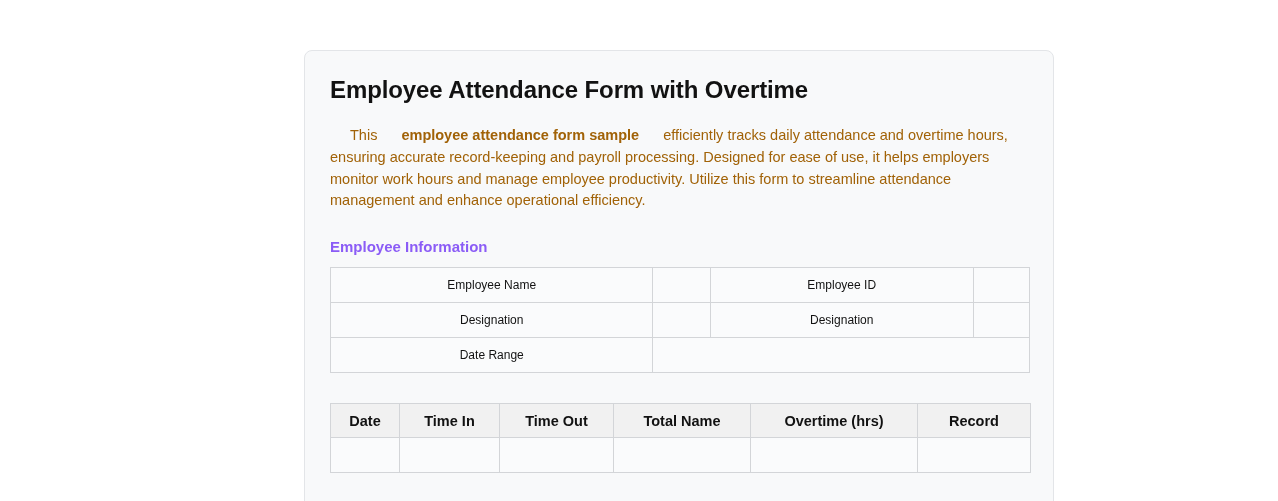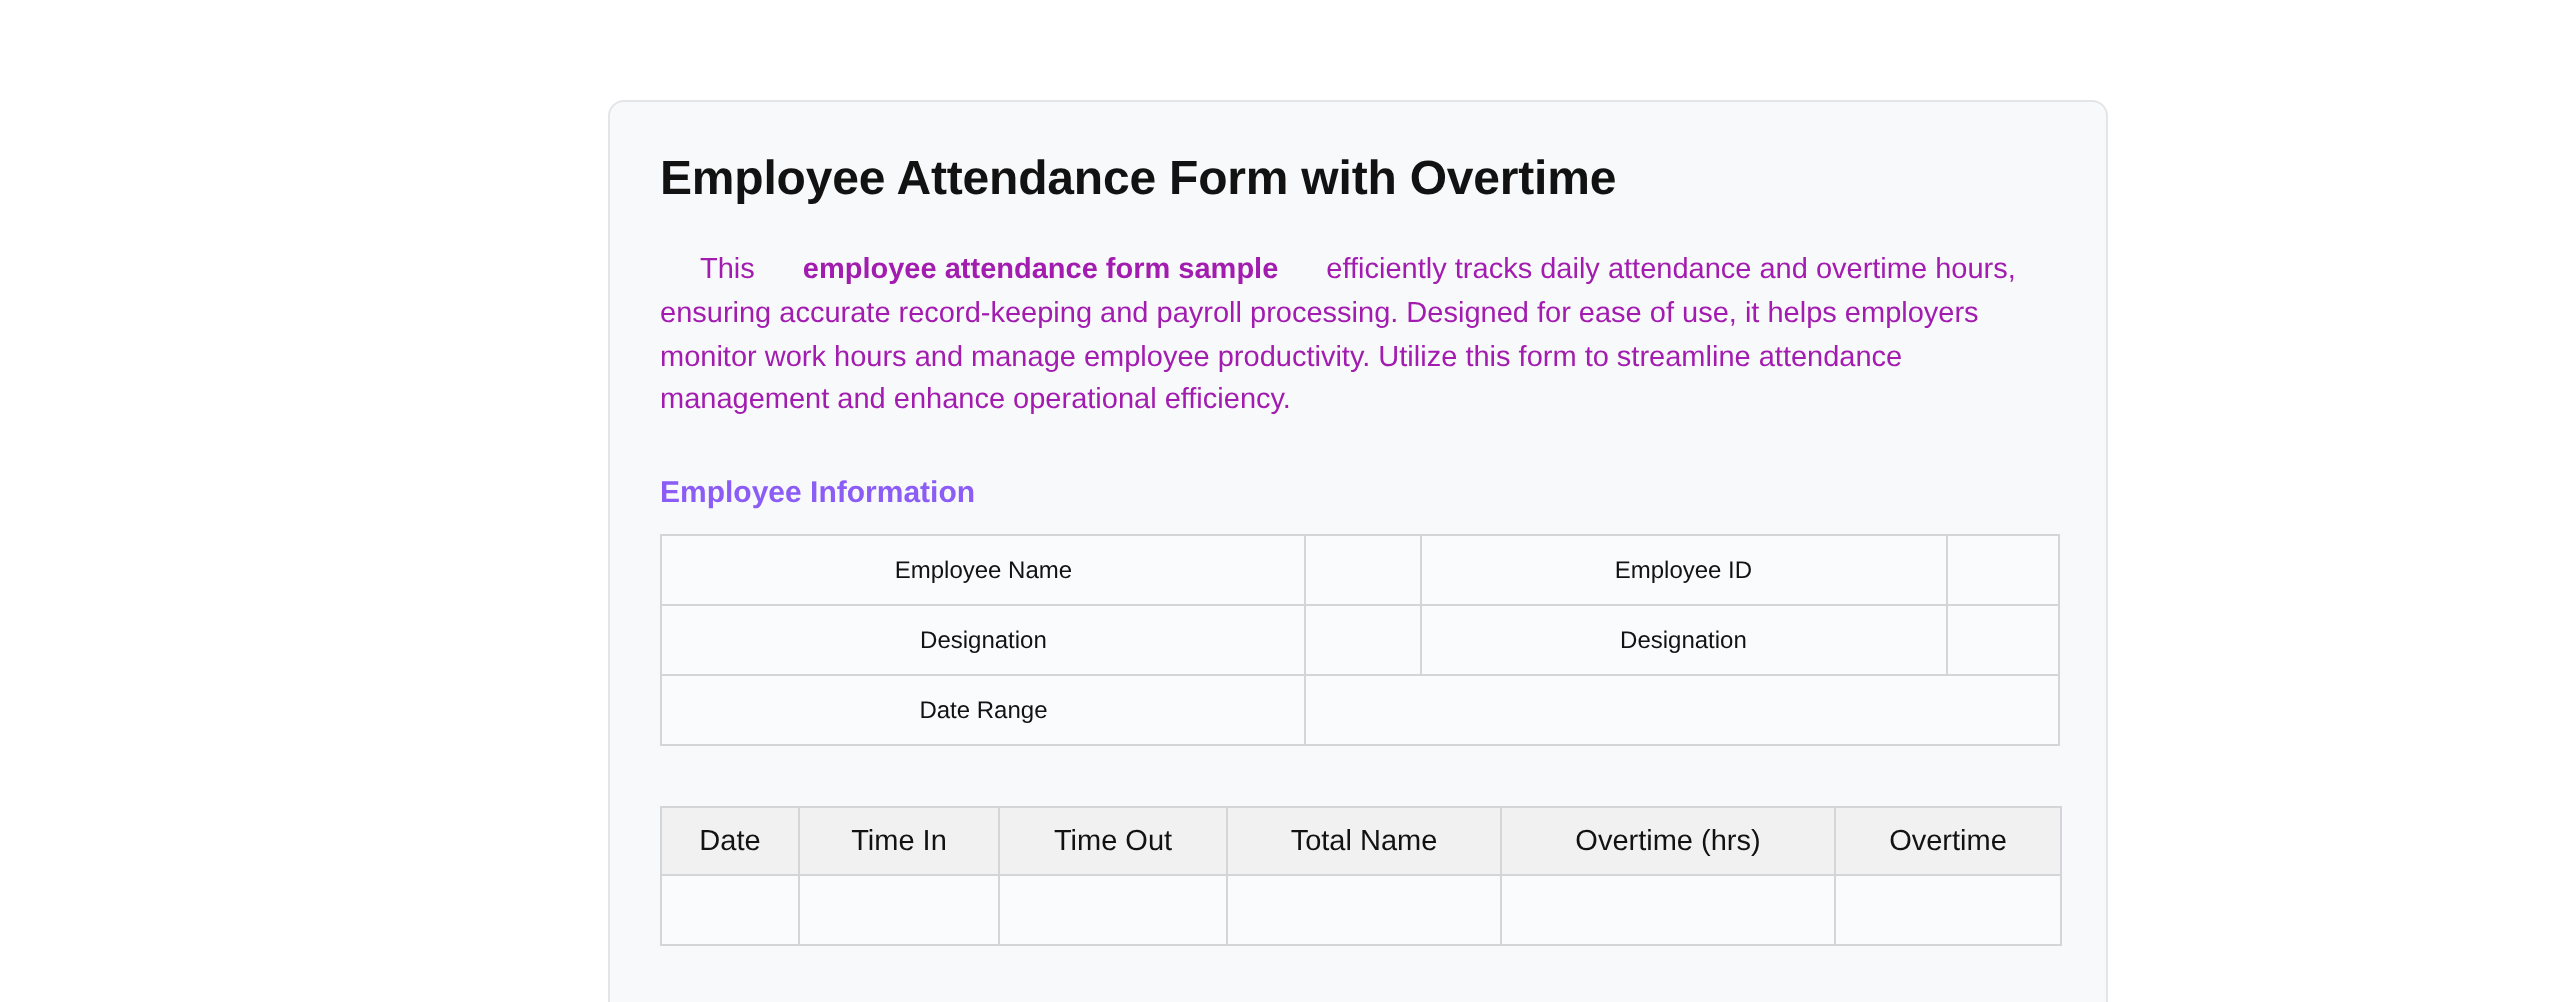--- a/index.html
+++ b/index.html
@@ -37,21 +37,21 @@
     font-weight: bold;
     color: #121212;
     margin: 0 0 20px 0;
     line-height: 1.25;
     letter-spacing: -0.1px;
   }
 
   .form-intro {
     font-size: 14.5px;
     line-height: 1.5;
-    color: #a21caf;
+    color: #a16207;
     margin: 0 0 26px 0;
     width: 684px;
   }
   .form-intro b { font-weight: bold; }
 
   .section-heading {
     font-size: 15px;
     font-weight: bold;
     color: #8b5cf6;
     margin: 0 0 11px 0;
@@ -85,21 +85,21 @@
   table.record-table {
     border-collapse: collapse;
     width: 700px;
     table-layout: fixed;
     margin: 0;
   }
   table.record-table th {
     border: 1px solid #d3d5d8;
     background: #f1f1f1;
     font-size: 14.5px;
-    font-weight: normal;
+    font-weight: bold;
     color: #121212;
     height: 34px;
     padding: 4px 1px;
     text-align: center;
     vertical-align: middle;
   }
   table.record-table td {
     border: 1px solid #d3d5d8;
     background: #fafbfc;
     height: 35px;
@@ -158,21 +158,21 @@
         <col style="width:167px">
         <col style="width:113px">
       </colgroup>
       <thead>
         <tr>
           <th>Date</th>
           <th>Time In</th>
           <th>Time Out</th>
           <th>Total Name</th>
           <th>Overtime (hrs)</th>
-          <th>Overtime</th>
+          <th>Record</th>
         </tr>
       </thead>
       <tbody>
         <tr>
           <td></td>
           <td></td>
           <td></td>
           <td></td>
           <td></td>
           <td></td>

